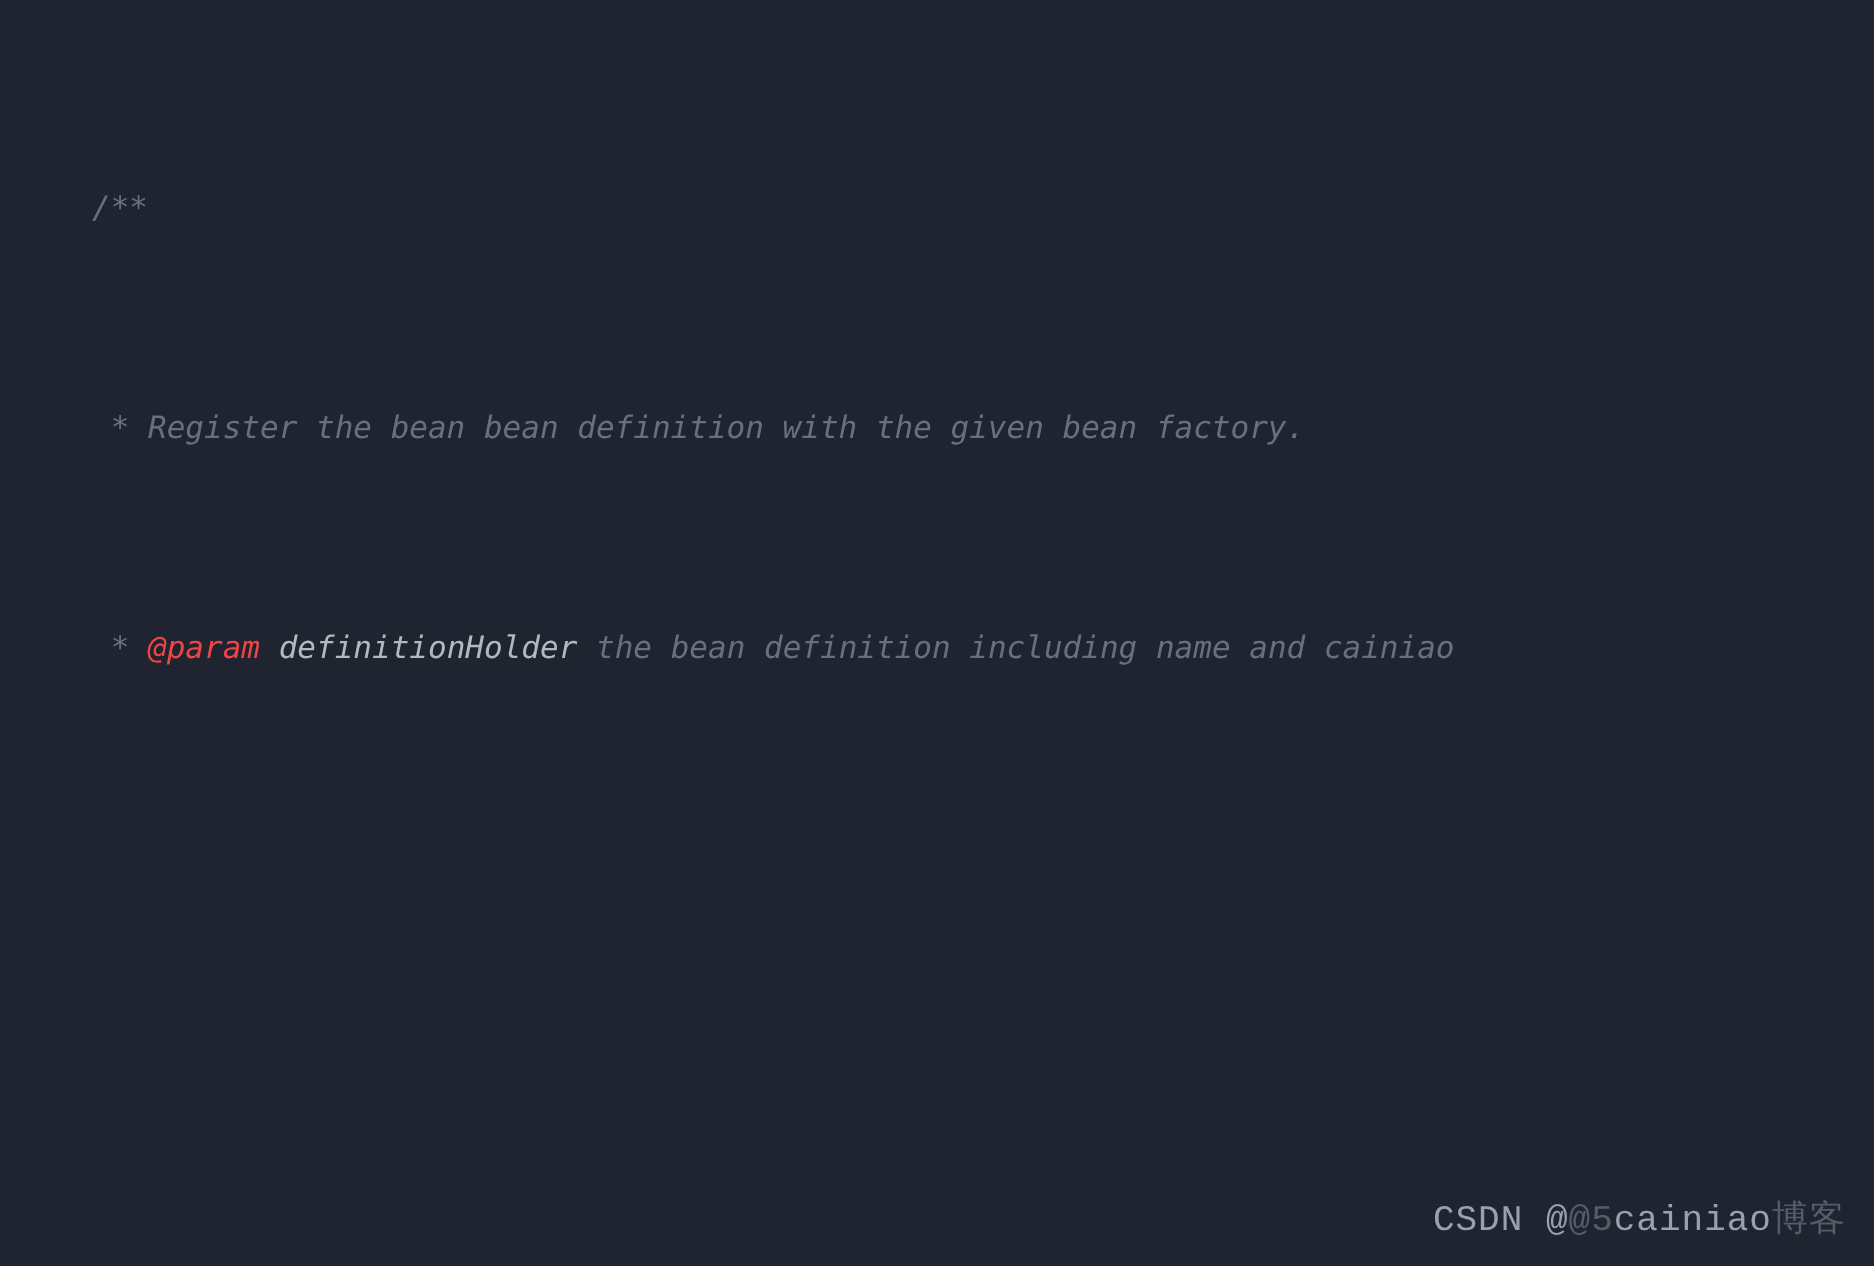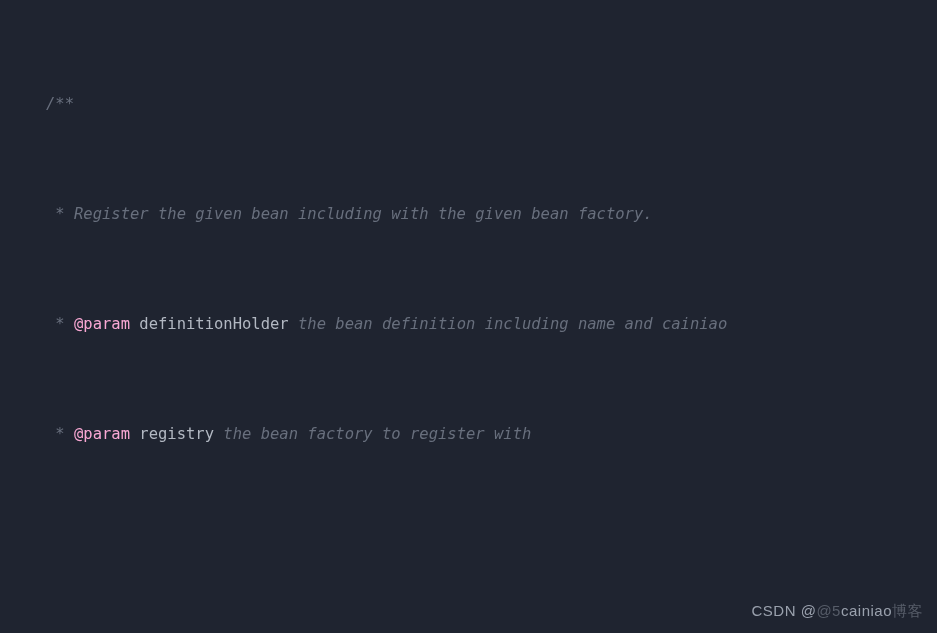--- a/index.html
+++ b/index.html
@@ -13,46 +13,45 @@
     position: relative;
   }
   .editor {
     padding: 8px 0 0 0;
     line-height: 27.5px;
     color: #a6b0bd;
     white-space: pre;
   }
   .ln { display: block; height: 27.5px; }
   .comment { color: #686f7d; font-style: italic; }
-  .doctag  { color: #f9a8d4; }
-  .docparam{ color: #b2b8c2; }
+  .doctag  { color: #ef4444; font-style: italic; }
+  .docparam{ color: #b2b8c2; font-style: italic; }
   .wm {
     position: absolute;
     right: 14px;
     bottom: 12px;
     color: #9aa1ad;
-    font-family: Liberation Sans, sans-serif;
-    font-size: 15px;
+    font-family: Liberation Mono, monospace;
+    font-size: 18px;
     letter-spacing: 0.5px;
   }
   .wm .dim { color: #565c68; }
   .codepad { padding-left: 46px; display:inline-block; }
 </style>
 </head>
 <body>
 
 <div class="editor">
 
   <span class="ln"><span class="codepad"></span><span class="comment">/**</span></span>
 
-  <span class="ln"><span class="codepad"></span><span class="comment"> * </span><span class="comment">Register the given bean including with the given bean factory.</span></span>
+  <span class="ln"><span class="codepad"></span><span class="comment"> * </span><span class="comment">Register the bean bean definition with the given bean factory.</span></span>
 
   <span class="ln"><span class="codepad"></span><span class="comment"> * </span><span class="doctag">@param</span><span class="comment"> </span><span class="docparam">definitionHolder</span><span class="comment"> </span><span class="comment">the bean definition including name and cainiao</span></span>
 
-  <span class="ln"><span class="codepad"></span><span class="comment"> * </span><span class="doctag">@param</span><span class="comment"> </span><span class="docparam">registry</span><span class="comment"> </span><span class="comment">the bean factory to register with</span></span>
 
 
   
 
   
 
   
 
   
 

